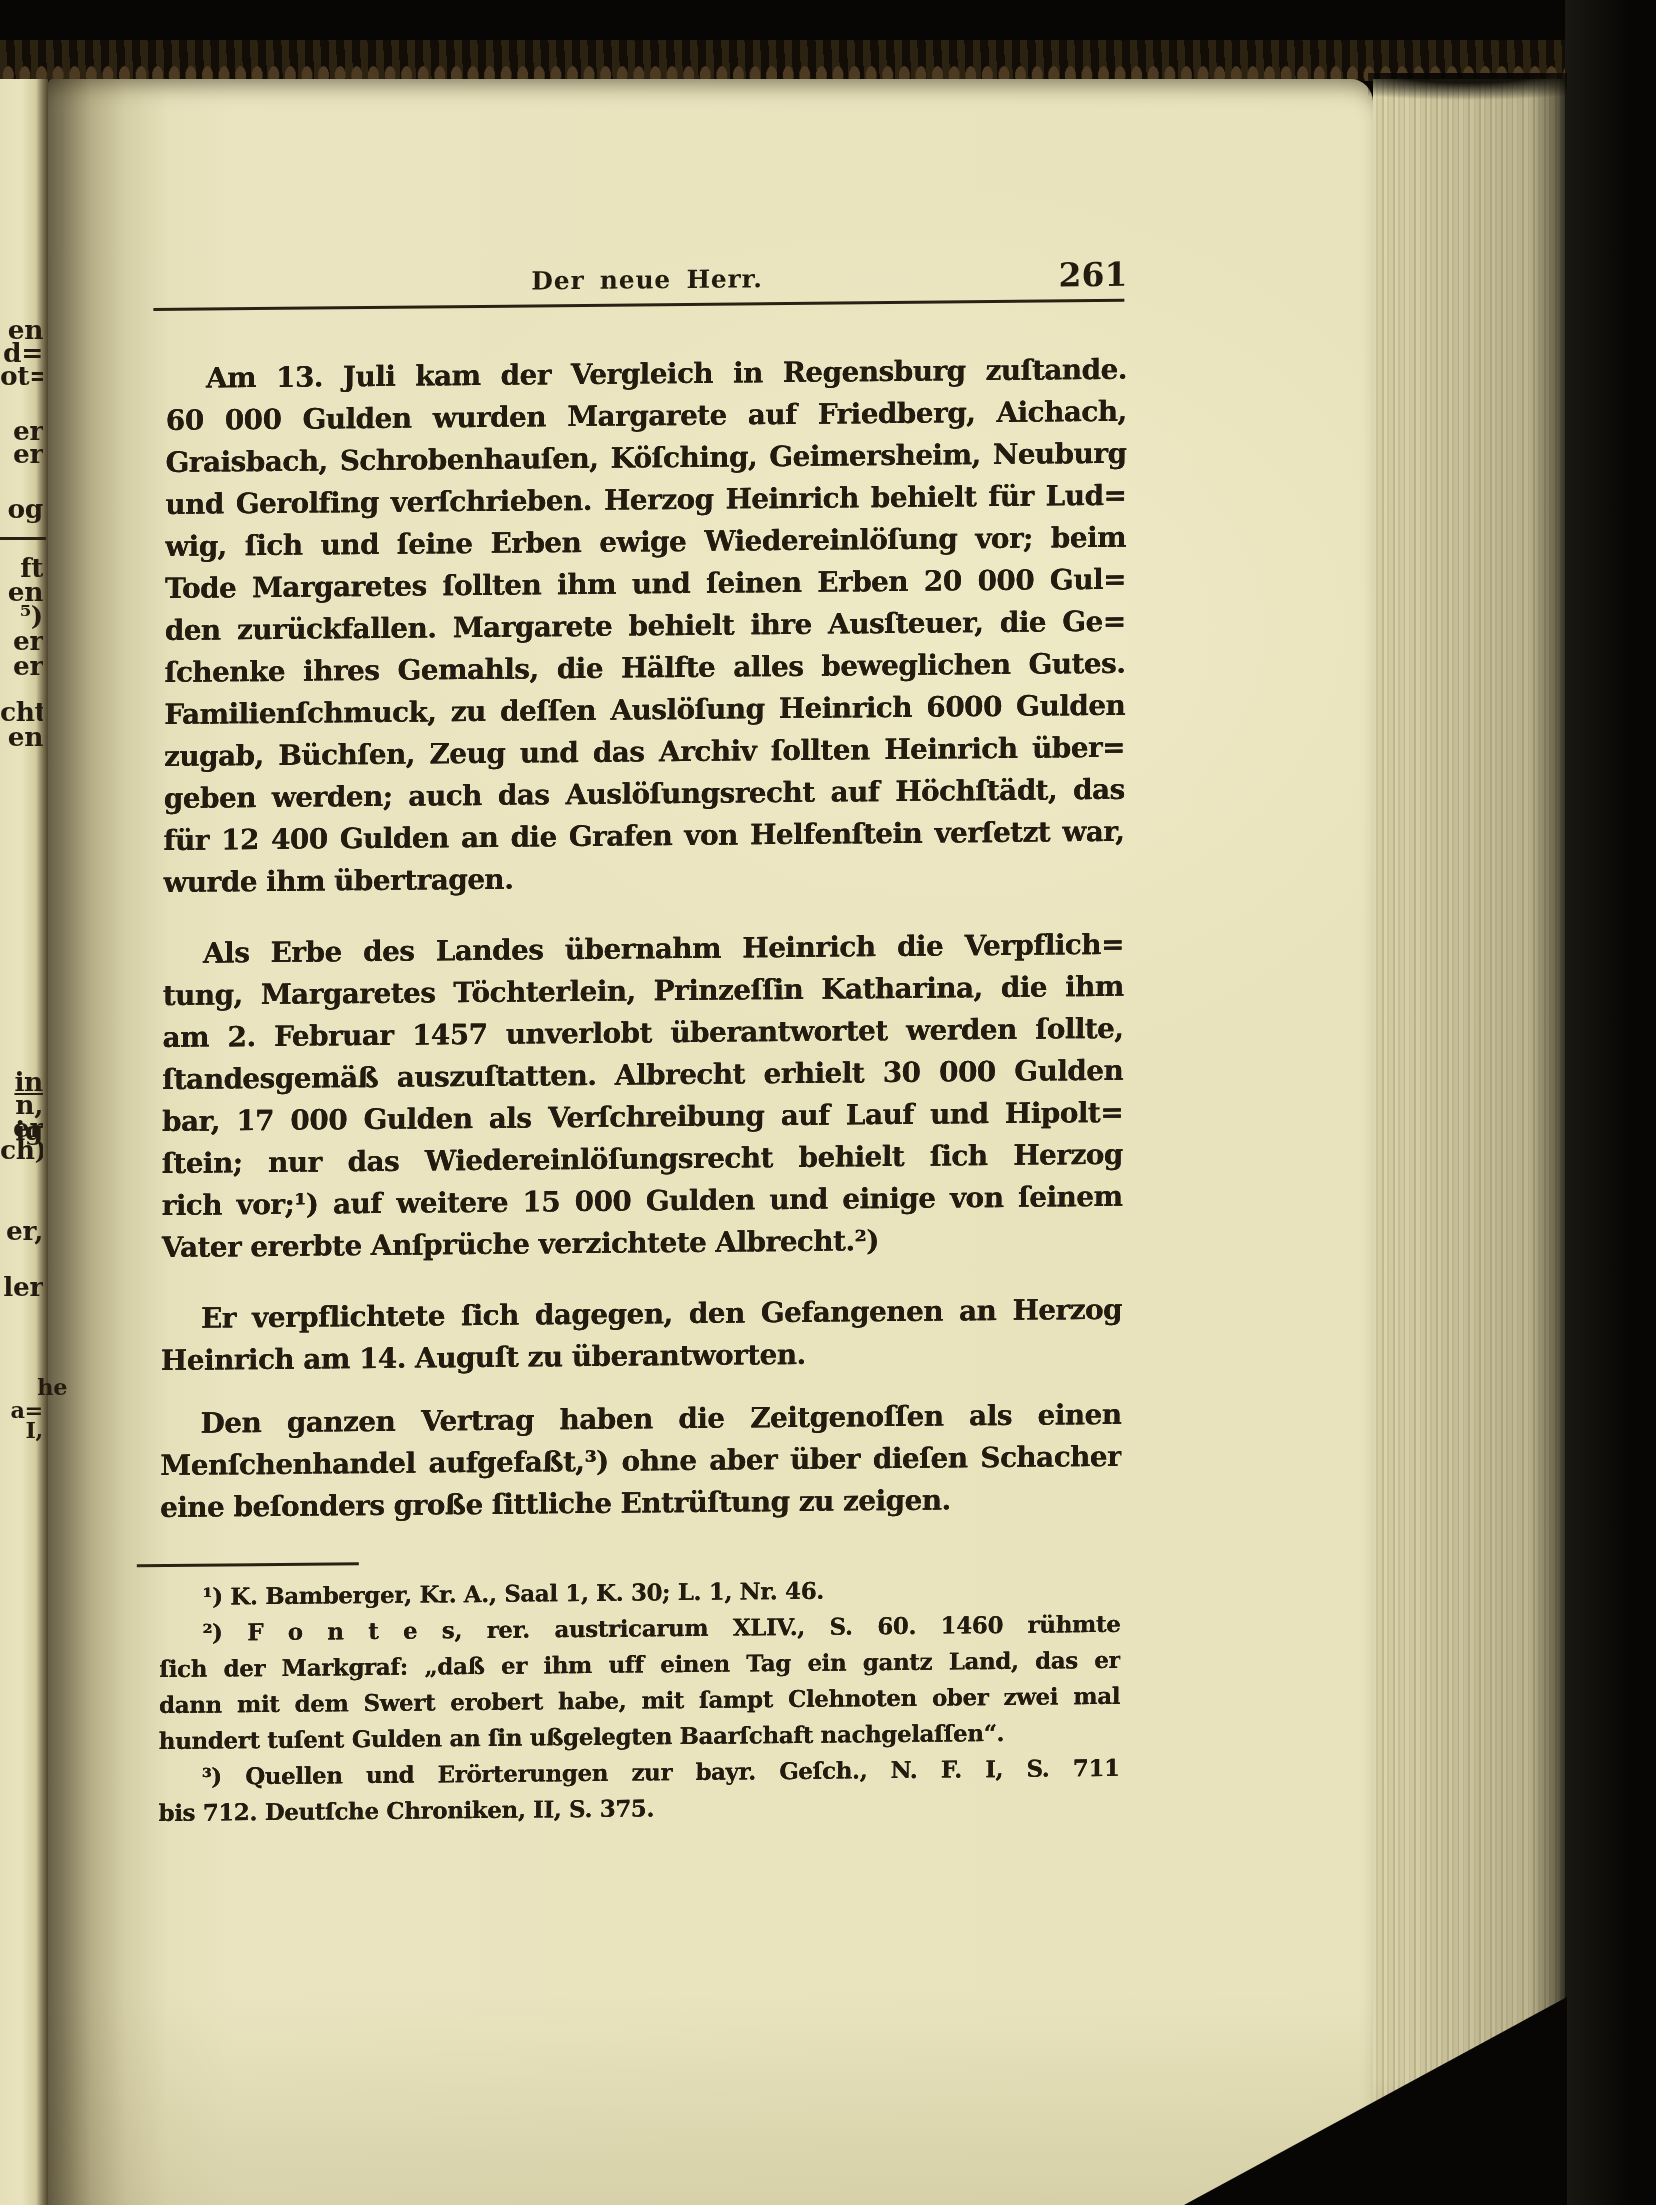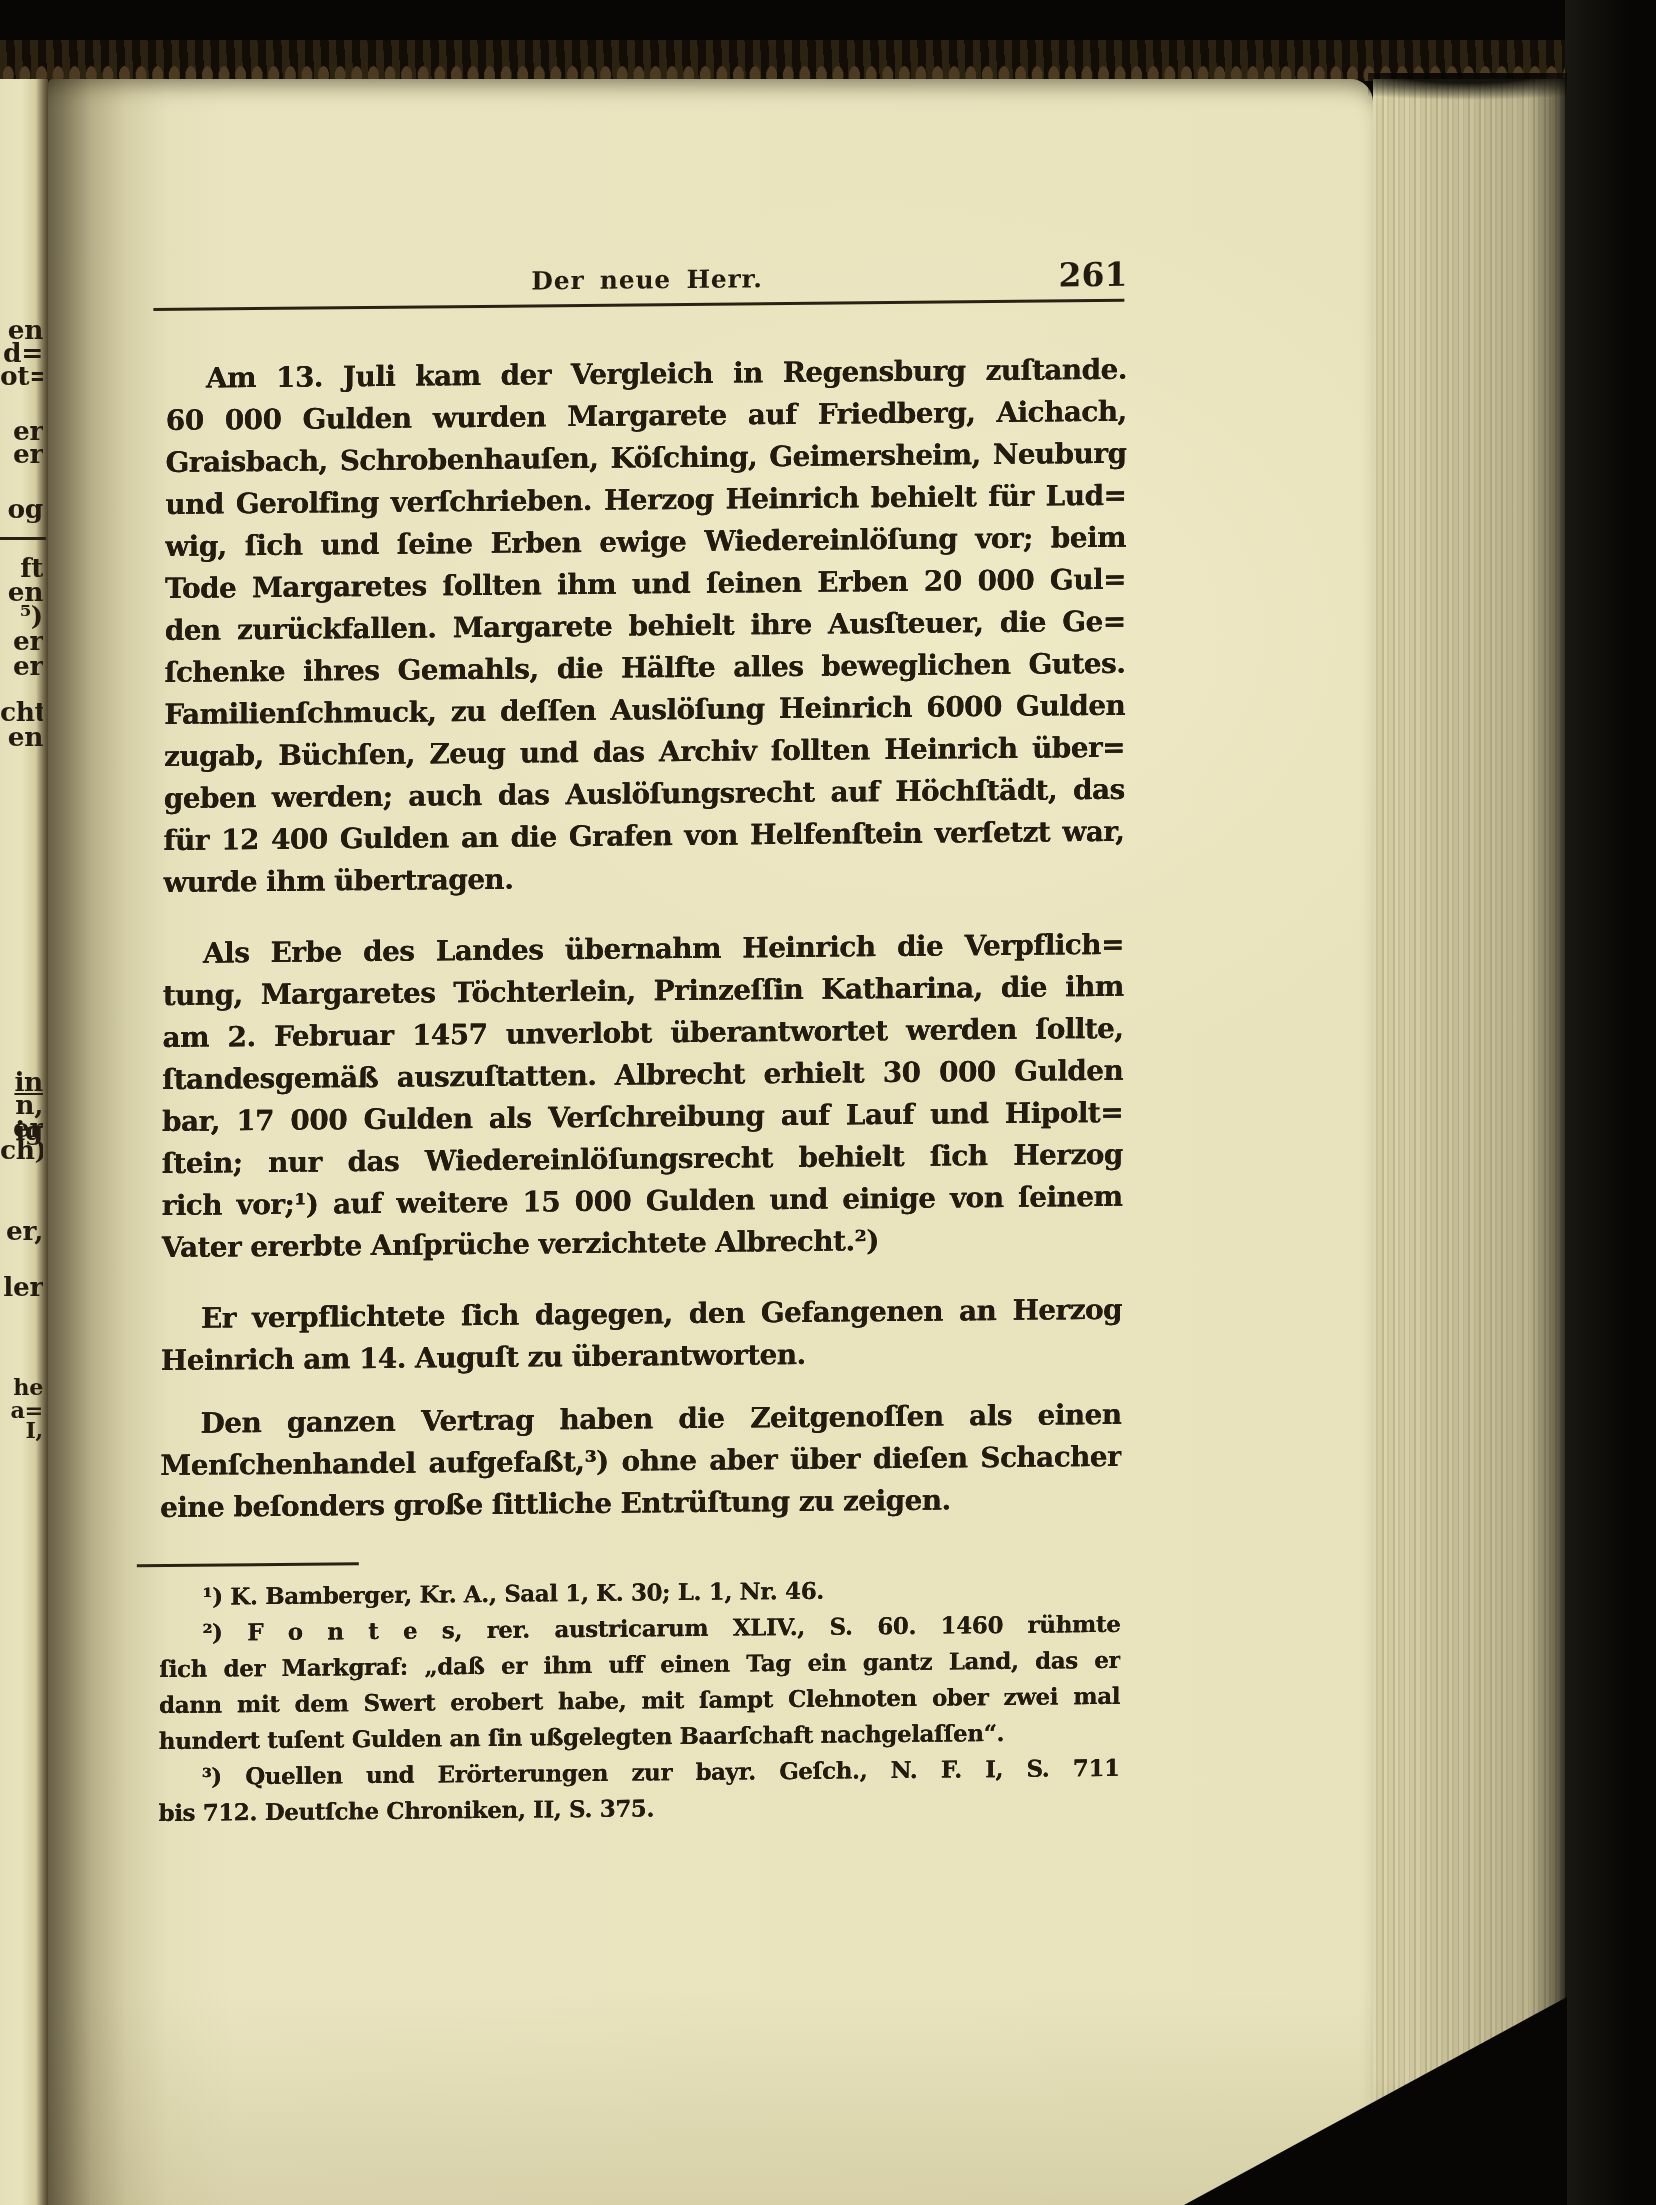--- a/index.html
+++ b/index.html
@@ -90,21 +90,21 @@
       <div class="frag" style="top: 651px;">er</div>
       <div class="frag" style="top: 697px;">cht</div>
       <div class="frag" style="top: 722px;">en</div>
       <div class="frag" style="top: 1067px; text-decoration: underline;">in</div>
       <div class="frag" style="top: 1090px;">n,</div>
       <div class="frag" style="top: 1113px;">er</div>
       <div class="frag" style="top: 1135px;">ch)</div>
       <div class="frag" style="top: 1116px;">ig</div>
       <div class="frag" style="top: 1216px;">er,</div>
       <div class="frag" style="top: 1272px;">ler</div>
-      <div class="frag small" style="top: 1375px;">he</div>
+      <div class="frag small" style="top: 1375px; padding-left: 24px;">he</div>
       <div class="frag small" style="top: 1398px;">a=</div>
       <div class="frag small" style="top: 1418px;">I,</div>
     </div>
 
   <div class="page">
     <div class="page-inner">
       <div class="running-header">Der neue Herr.</div>
       <div class="page-number">261</div>
       <div class="header-rule"></div>
       <div class="body-text">

